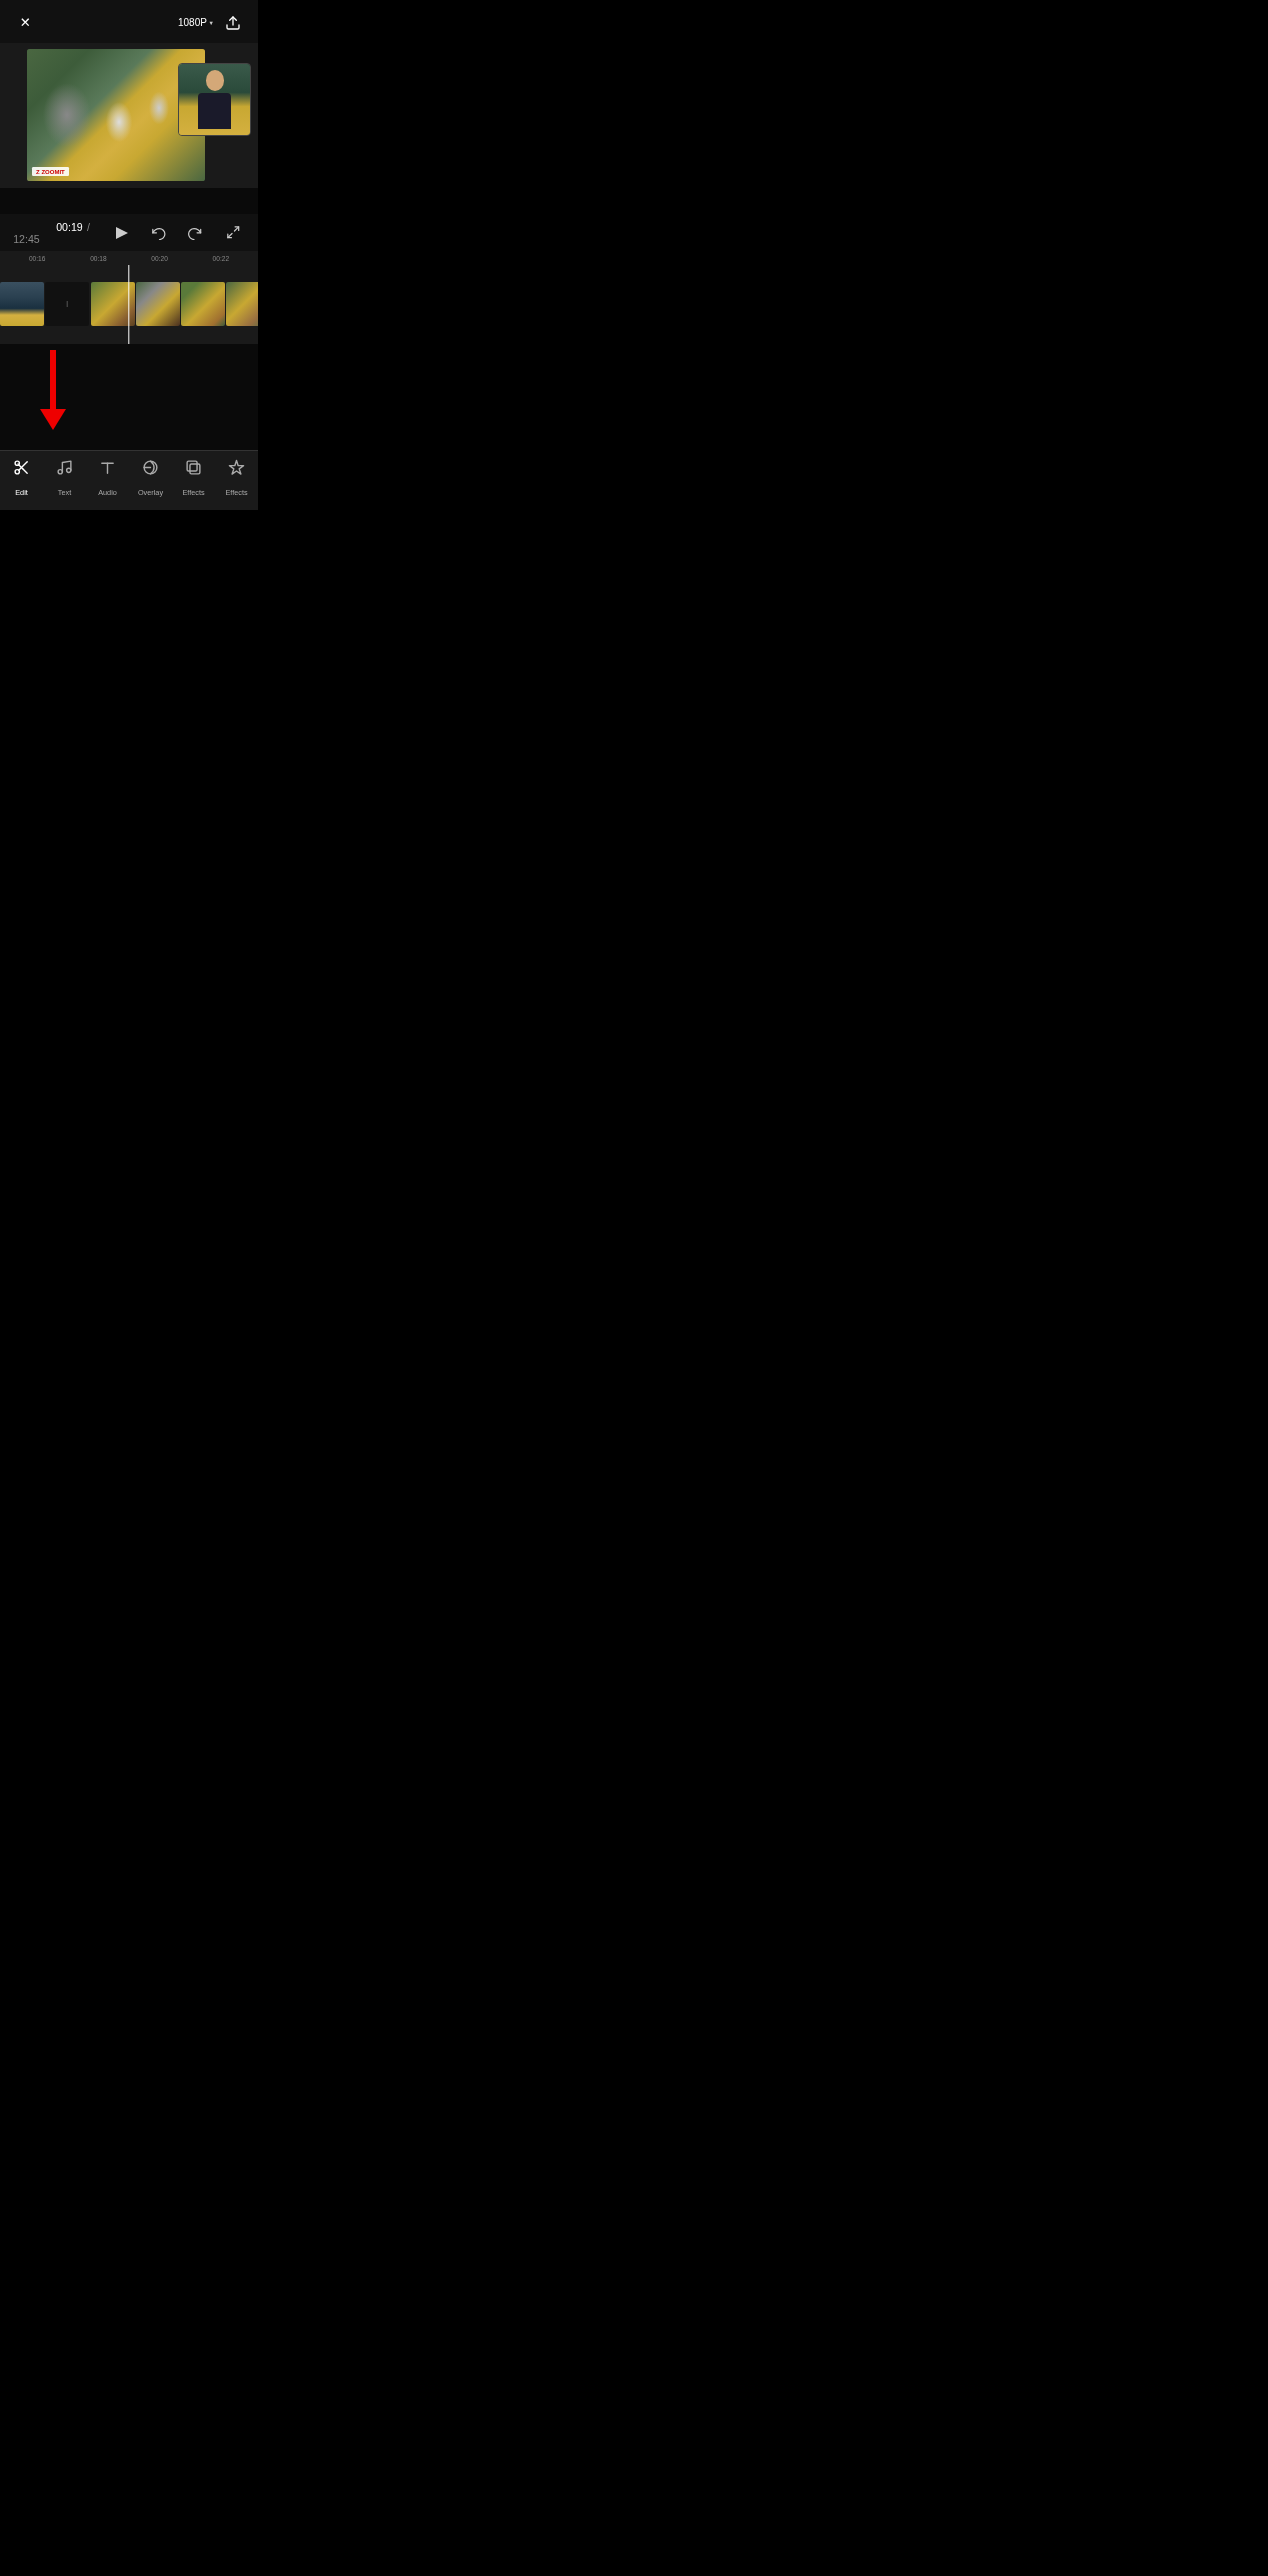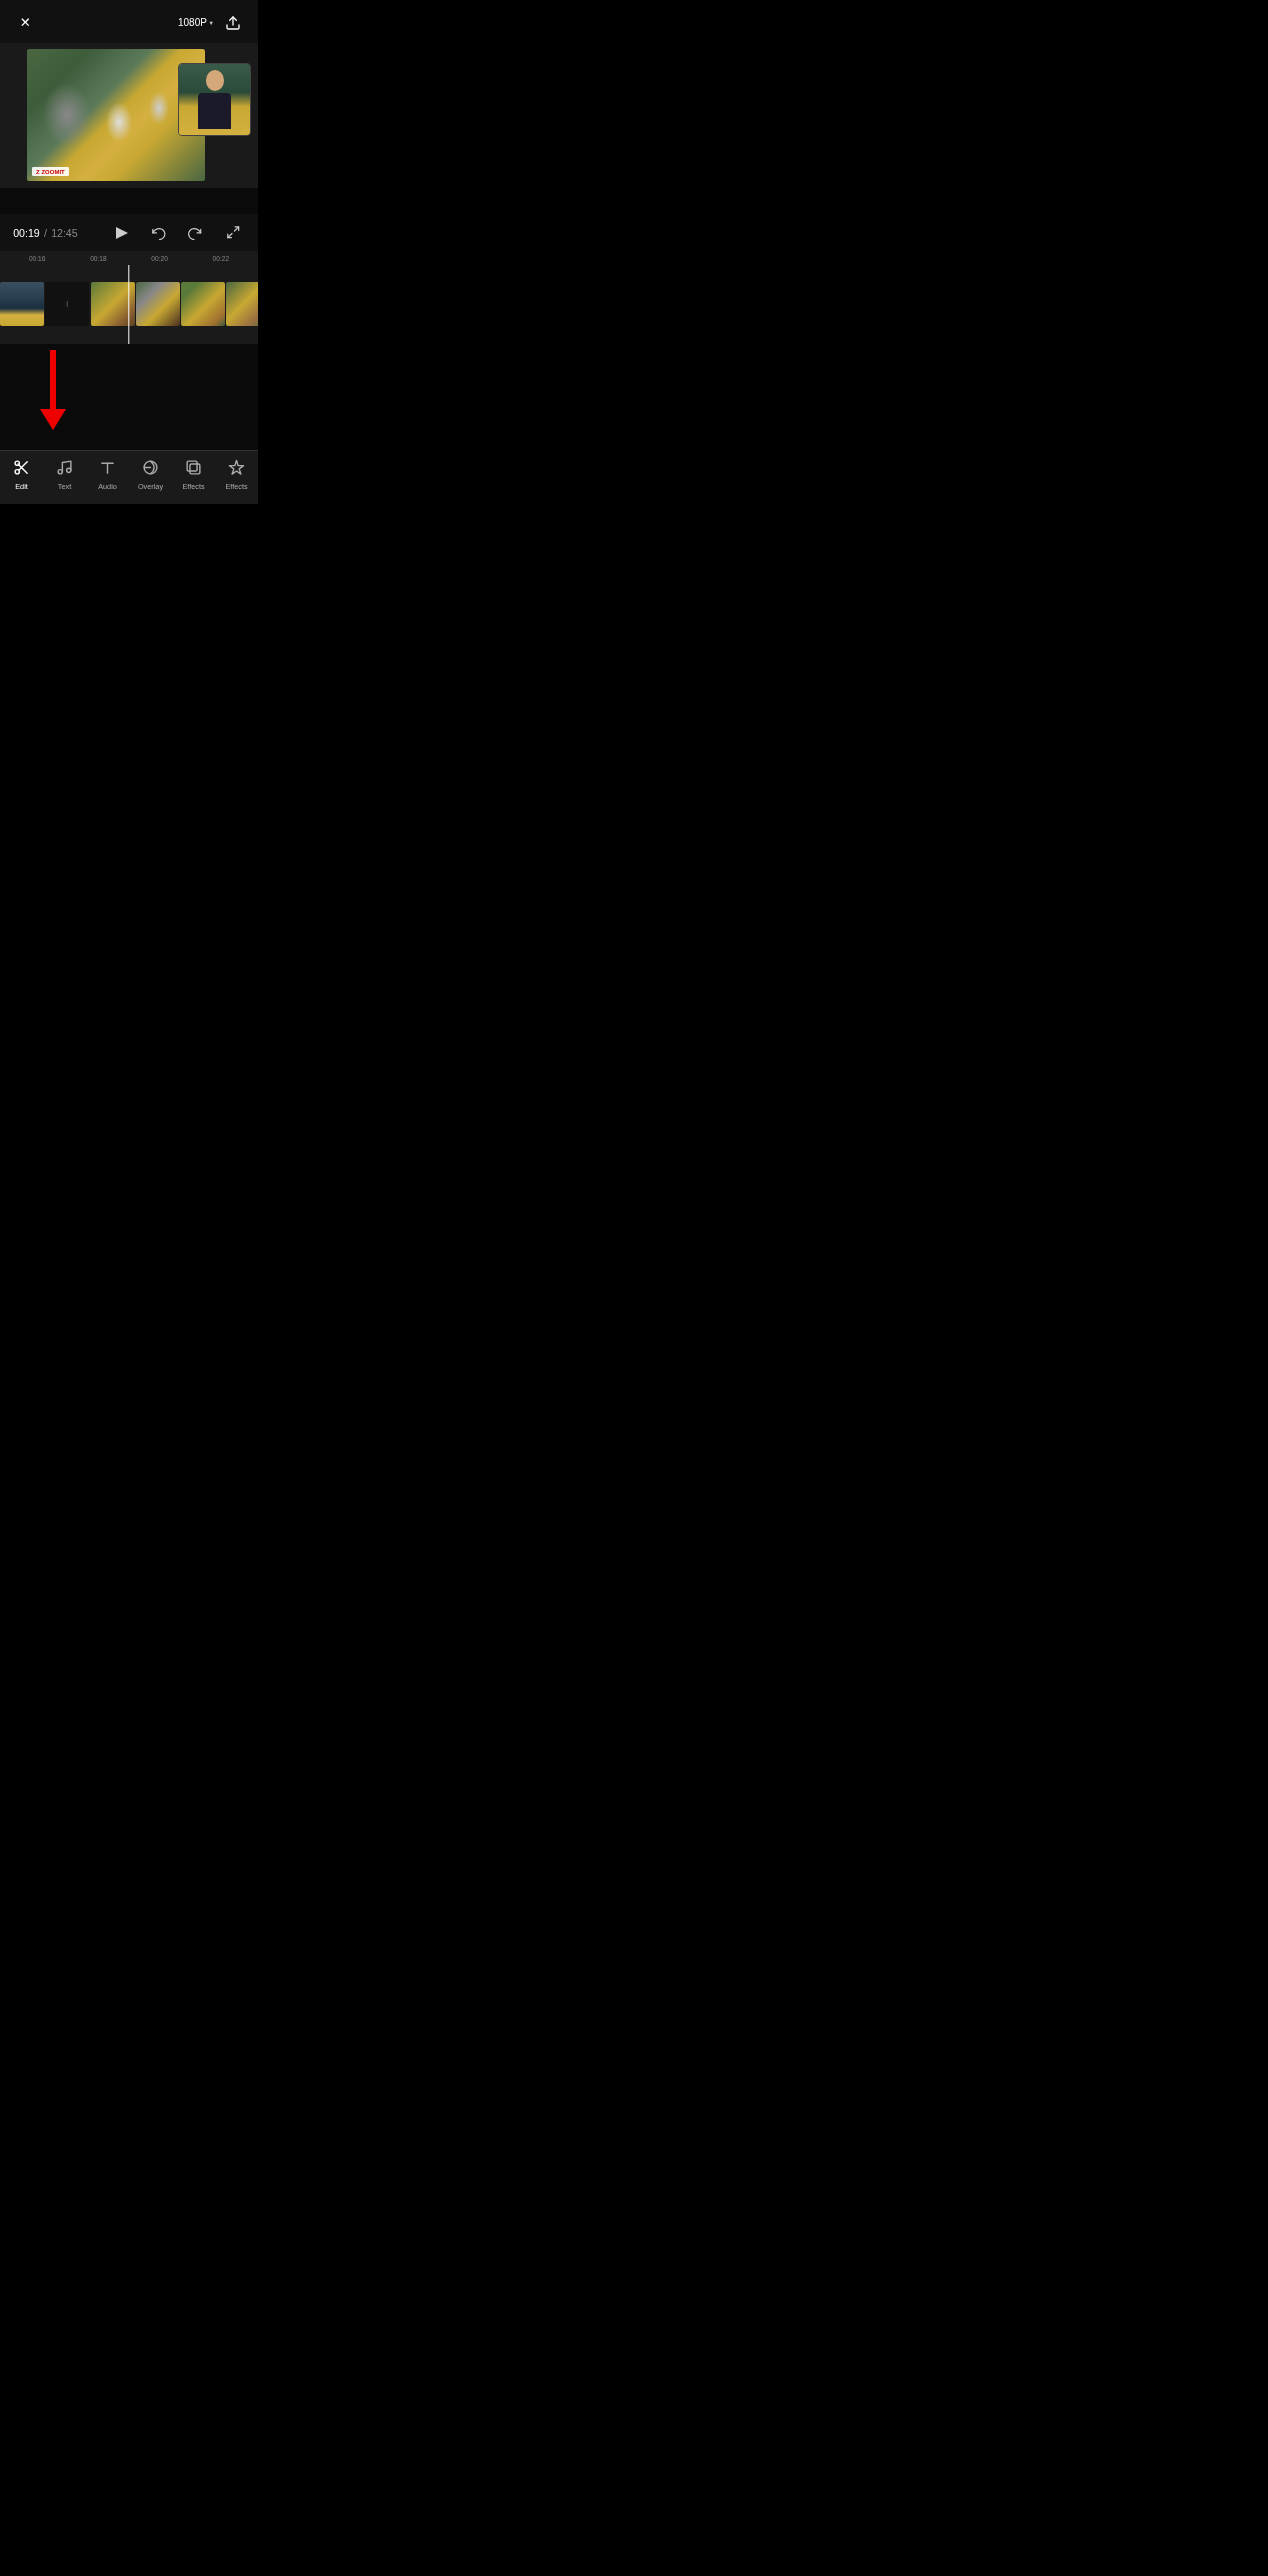--- a/index.html
+++ b/index.html
@@ -150,21 +150,21 @@
       padding: 6.6px 13.2px;
       display: flex;
       align-items: center;
       justify-content: space-between;
     }
     .time-display {
       font-size: 10.6px;
       color: #fff;
       font-weight: 400;
     }
-    .time-current { color: #fff; }
+    .time-current { color: #fff; margin-left: 43px; }
     .time-separator { color: #888; margin: 0 1.3px; }
     .time-total { color: #888; }
     .control-buttons {
       display: flex;
       align-items: center;
       gap: 13.2px;
     }
     .ctrl-btn {
       background: none;
       border: none;
@@ -295,21 +295,21 @@
       border-top: 0.7px solid #333;
       padding: 8px 0 13.2px;
       display: flex;
       justify-content: space-around;
       align-items: center;
     }
     .nav-item {
       display: flex;
       flex-direction: column;
       align-items: center;
-      gap: 6px;
+      gap: 12px;
       cursor: pointer;
       min-width: 33px;
     }
     .nav-label {
       font-size: 7.3px;
       color: #aaa;
     }
     .nav-item.active .nav-icon,
     .nav-item.active .nav-label {
       color: #fff;

